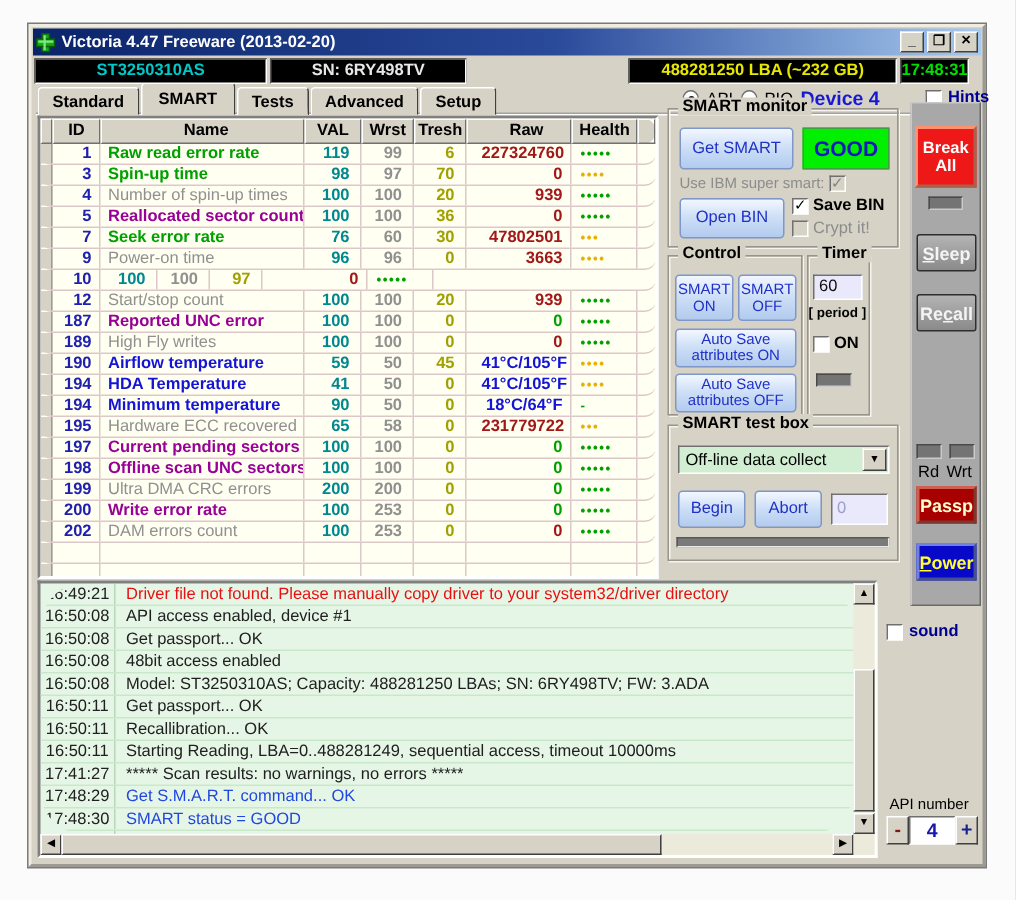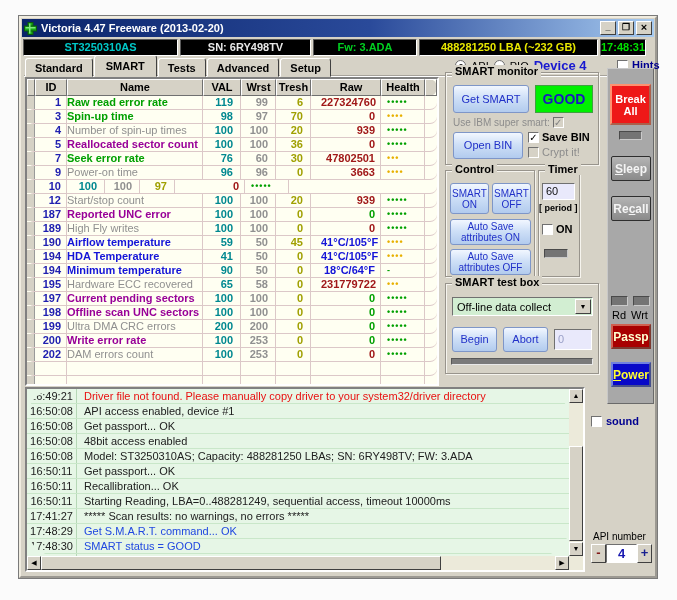--- a/index.html
+++ b/index.html
@@ -35,21 +35,21 @@
   
   .table{position:absolute;left:4px;top:59px;width:414px;height:309px;background:var(--table-bg);
     border:2px solid;border-color:#808080 #fff #fff #808080;overflow:hidden;}
   .trow{display:flex;height:14px;border-bottom:1px solid #dcc8c8;font-size:11px;font-weight:bold;border-radius:8px;}
   .trow.hdr{height:17px;border-bottom:none;background:var(--dialog-bg);}
   .trow.hdr .tc{border:1px solid;border-color:#fff #707070 #707070 #fff;color:#000;text-align:center;line-height:15px;}
   .tc{border-right:1px solid #dcc8c8;line-height:13px;white-space:nowrap;overflow:hidden;}
   .c-strip{width:8px;background:var(--dialog-bg);border-right:1px solid #9a9a9a;}
   .trow.hdr .c-strip{border-color:#fff #707070 #707070 #fff;}
   .c-id{width:32px;text-align:right;padding-right:5px;color:var(--id-navy);}
-  .c-name{width:136px;text-align:left;padding-left:0;}
+  .c-name{width:136px;text-align:left;padding-left:5px;}
   .c-val{width:38px;text-align:right;padding-right:7px;color:var(--val-teal);}
   .c-wrst{width:35px;text-align:right;padding-right:7px;color:var(--wrst-gray);}
   .c-tresh{width:35px;text-align:right;padding-right:7px;color:var(--tresh-olive);}
   .c-raw{width:70px;text-align:right;padding-right:5px;padding-left:10px;}
   .c-health{width:44px;text-align:left;padding-left:6px;letter-spacing:1px;font-size:9px;}
   .c-fill{flex:1;border-right:none;}
   .n-green{color:var(--name-green);} .n-purple{color:var(--name-purple);}
   .n-blue{color:var(--name-blue);} .n-gray{color:var(--name-gray);font-weight:normal;}
   .r-red{color:var(--raw-red);} .r-green{color:var(--raw-green);} .r-blue{color:var(--raw-blue);}
   .dots-g{color:var(--health-green);} .dots-y{color:var(--health-yellow);}
@@ -137,21 +137,20 @@
       <rect x="1.5" y="5" width="10" height="1.5" fill="#7fe87f"></rect>
     </svg>
     <span class="title">Victoria 4.47 Freeware (2013-02-20)</span>
     <span class="winbtn">_</span>
     <span class="winbtn">❐</span>
     <span class="winbtn close">×</span>
   </div>
 
   <div class="seg model" style="left:2px;width:155px;">ST3250310AS</div>
   <div class="seg sn" style="left:159px;width:131px;">SN: 6RY498TV</div>
-  <div class="seg fw" style="left:292px;width:104px;">Fw: 3.ADA</div>
   <div class="seg lba" style="left:398px;width:179px;">488281250 LBA (~232 GB)</div>
   <div class="seg clock" style="left:579px;right:9px;">17:48:31</div>
 
   <div class="tabline"></div>
   <div class="tabbar" id="tabbar"><span class="tab">Standard</span><span class="tab active">SMART</span><span class="tab">Tests</span><span class="tab">Advanced</span><span class="tab">Setup</span></div>
 
   <div class="table">
     <div class="trow hdr">
       <span class="tc c-strip"></span>
       <span class="tc c-id" style="text-align:center;padding-right:0;color:#000;">ID</span>

